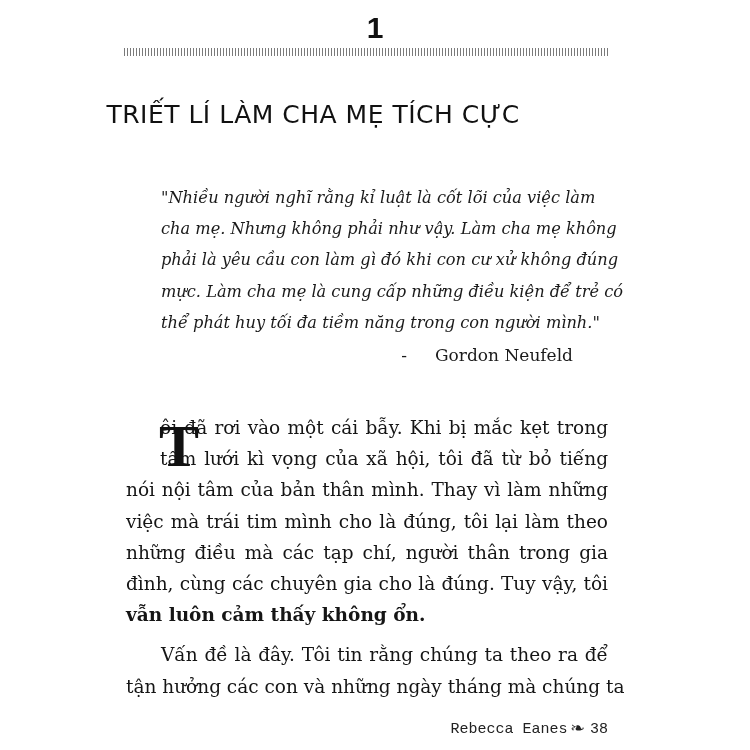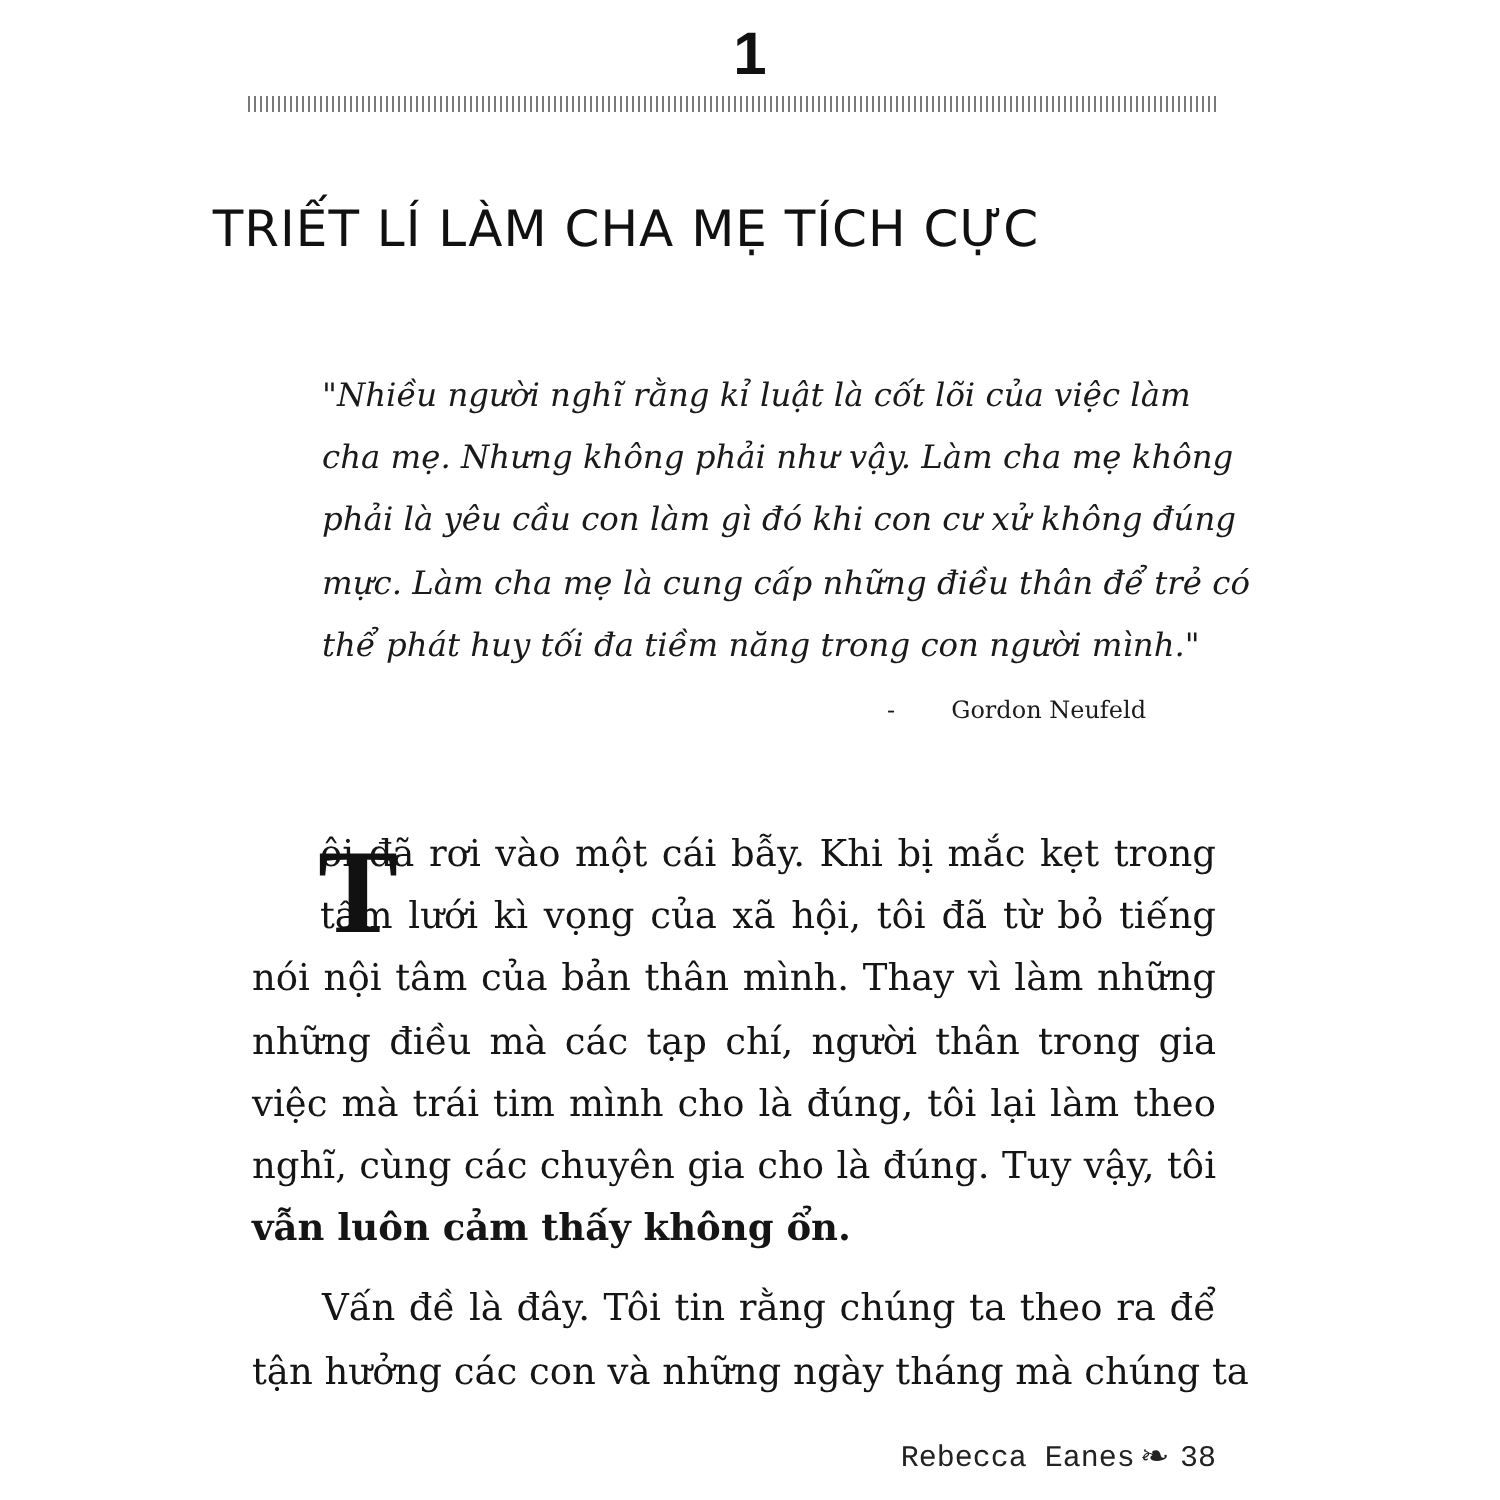--- a/index.html
+++ b/index.html
@@ -70,21 +70,21 @@
       text-align: left;
       text-align-last: center;
     }
     .epigraph-attribution {
       position: absolute;
       left: 161px;
       top: 340px;
       width: 412px;
       text-align: right;
       font-family: "DejaVu Serif", serif;
-      font-size: 12px;
+      font-size: 17px;
       line-height: 30px;
       color: #1a1a1a;
     }
     .epigraph-attribution .dash {
       display: inline-block;
       margin-right: 28px;
     }
     .body-text {
       position: absolute;
       left: 126px;
@@ -150,37 +150,37 @@
 
   <div class="chapter-number">1</div>
   <div class="chapter-rule"></div>
 
   <div class="chapter-title">TRIẾT LÍ LÀM CHA MẸ TÍCH CỰC</div>
 
   <div class="epigraph">
     <span class="epigraph-line">"Nhiều người nghĩ rằng kỉ luật là cốt lõi của việc làm</span>
     <span class="epigraph-line">cha mẹ. Nhưng không phải như vậy. Làm cha mẹ không</span>
     <span class="epigraph-line">phải là yêu cầu con làm gì đó khi con cư xử không đúng</span>
-    <span class="epigraph-line">mực. Làm cha mẹ là cung cấp những điều thân để trẻ có</span>
+    <span class="epigraph-line">mực. Làm cha mẹ là cung cấp những điều kiện để trẻ có</span>
     <span class="epigraph-line last">thể phát huy tối đa tiềm năng trong con người mình."</span>
   </div>
 
   <div class="epigraph-attribution">
     <span class="dash">-</span><span>Gordon Neufeld</span>
   </div>
 
   <div class="body-text">
     <span class="drop-cap">T</span>
     <div>
       <span class="body-line drop-line">ôi đã rơi vào một cái bẫy. Khi bị mắc kẹt trong</span>
       <span class="body-line drop-line">tấm lưới kì vọng của xã hội, tôi đã từ bỏ tiếng</span>
       <span class="body-line">nói nội tâm của bản thân mình. Thay vì làm những</span>
+      <span class="body-line">việc mà trái tim mình cho là đúng, tôi lại làm theo</span>
       <span class="body-line">những điều mà các tạp chí, người thân trong gia</span>
-      <span class="body-line">việc mà trái tim mình cho là đúng, tôi lại làm theo</span>
-      <span class="body-line">nghĩ, cùng các chuyên gia cho là đúng. Tuy vậy, tôi</span>
+      <span class="body-line">đình, cùng các chuyên gia cho là đúng. Tuy vậy, tôi</span>
       <span class="body-line last">vẫn luôn cảm thấy không ổn.</span>
     </div>
     <div class="para-gap"></div>
     <div>
       <span class="body-line indent">Vấn đề là đây. Tôi tin rằng chúng ta theo ra để</span>
       <span class="body-line">tận hưởng các con và những ngày tháng mà chúng ta</span>
     </div>
   </div>
 
   <div class="footer">

